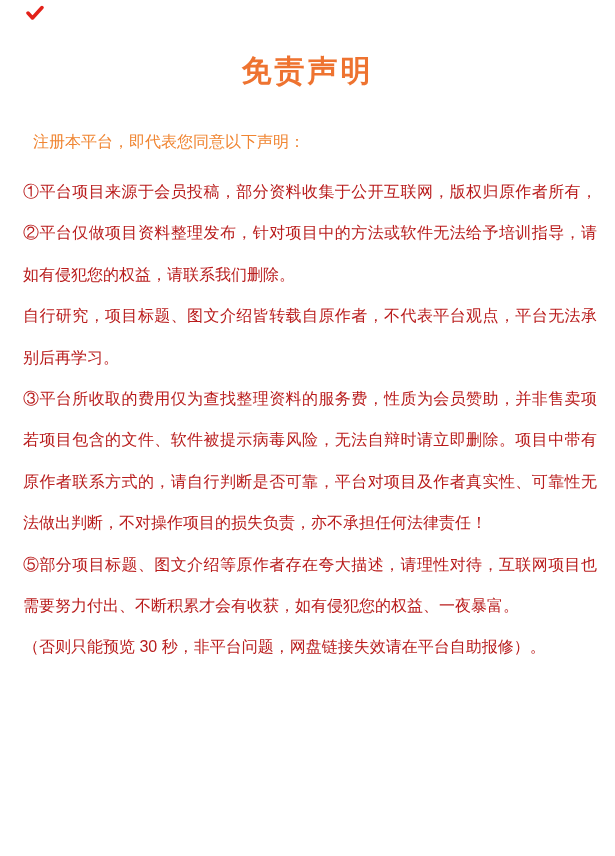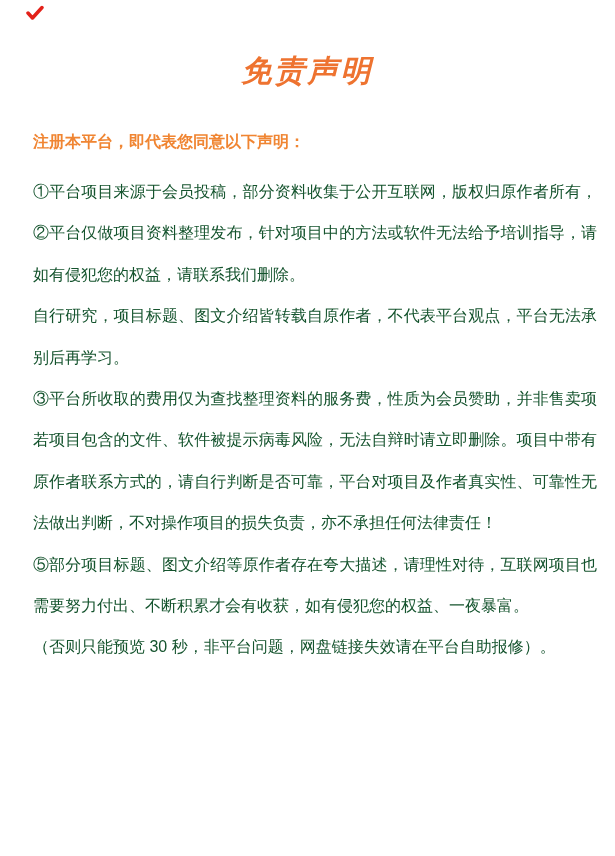--- a/index.html
+++ b/index.html
@@ -21,34 +21,33 @@
   h1.doc-title {
     margin: 0;
     padding-top: 52px;
     height: 38px;
     line-height: 38px;
     text-align: center;
     font-size: 30px;
     font-weight: 700;
     letter-spacing: 3px;
     color: #ee7330;
-    font-style: italic;
   }
   .notice {
     margin: 0;
     padding: 41px 22px 0 33px;
     font-size: 16px;
     line-height: 22px;
-    font-weight: 700;
+    font-weight: 400;
     color: #f08532;
   }
   .doc-body {
-    padding: 18px 18px 0 33px;
+    padding: 18px 18px 0 23px;
     font-size: 16px;
-    color: #14532d;
+    color: #b91c1c;
   }
   .doc-body .line {
     line-height: 41.4px;
     text-align: justify;
     text-align-last: justify;
     white-space: normal;
   }
   .doc-body .line.last {
     text-align: left;
     text-align-last: left;

